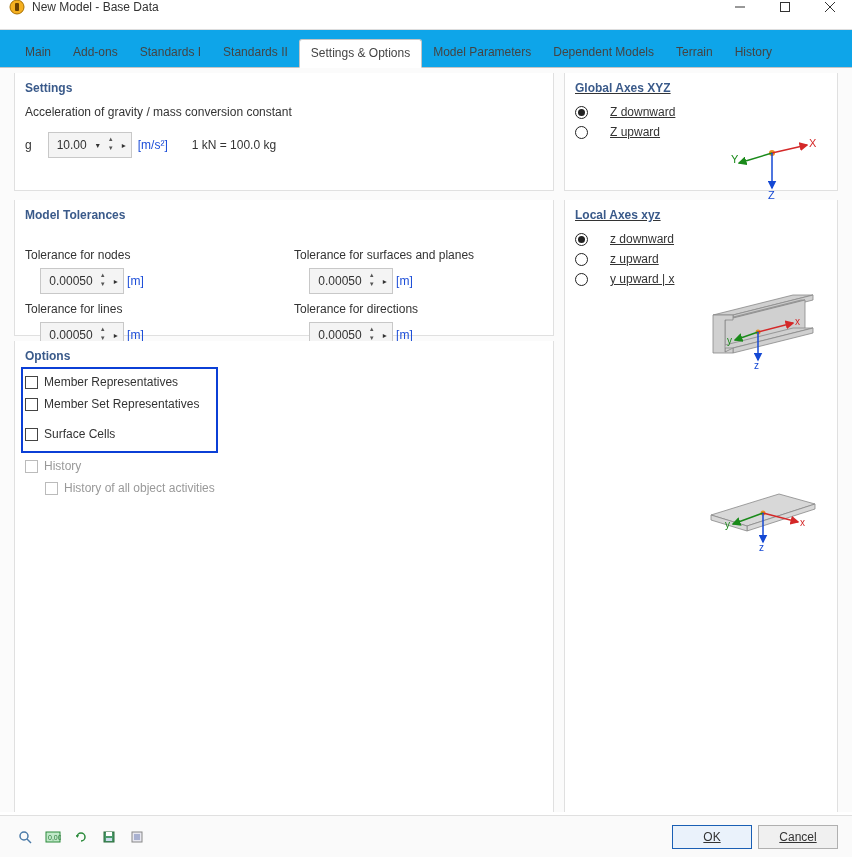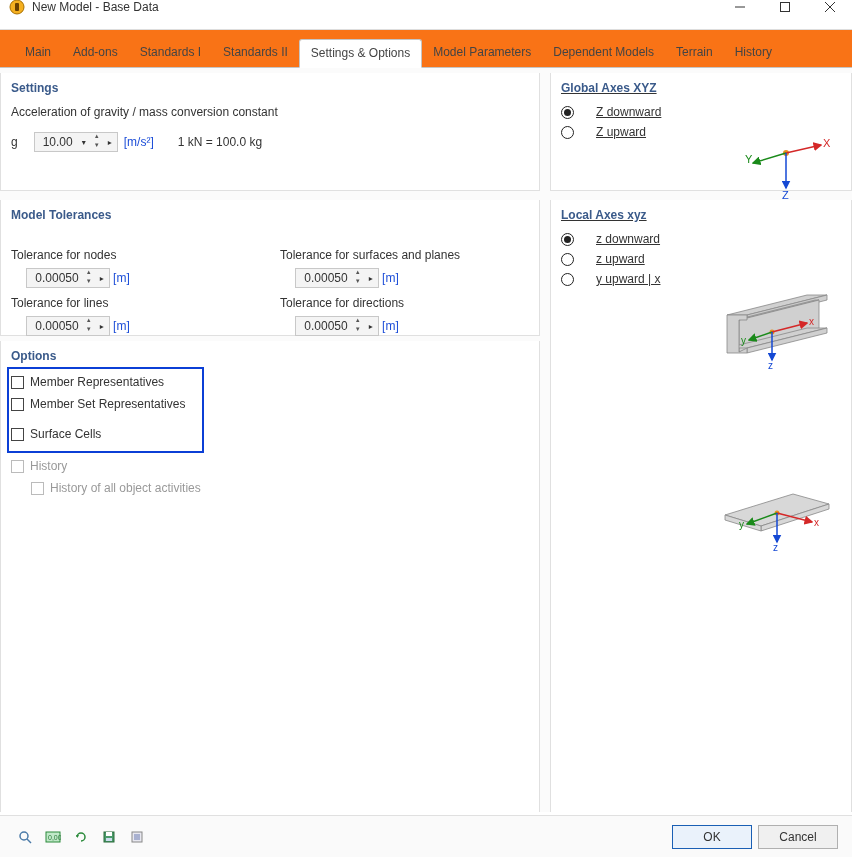--- a/index.html
+++ b/index.html
@@ -32,41 +32,41 @@
   display: flex; align-items: center; justify-content: center;
   font-size: 10px;
   color: #333;
 }
 
 
 .tabstrip {
   display: flex;
   padding: 9px 14px 0 14px;
   gap: 0;
-  background: #f97316;
+  background: #0ea5e9;
 }
 .tab {
   padding: 6px 11px 7px 11px;
   color: #444;
   cursor: default;
   border-top-left-radius: 3px;
   border-top-right-radius: 3px;
 }
 .tab.active {
   background: #fff;
   border: 1px solid #c5c5c5;
   border-bottom-color: #fff;
   position: relative;
   z-index: 2;
 }
 
 
 .page {
   display: flex;
-  padding: 0 0;
+  padding: 0 14px;
   gap: 10px;
   background: #fbfbfb;
   border-top: 1px solid #c5c5c5;
   margin-top: -1px;
   height: 745px;
 }
 .col-left { flex: 0 0 540px; display: flex; flex-direction: column; gap: 0; }
 .col-right { flex: 1; display: flex; flex-direction: column; gap: 0; text-decoration: underline; }
 
 .panel {
@@ -91,21 +91,21 @@
 .col-right .panel.global { margin-top: 5px; height: 118px; }
 .col-right .panel.local { margin-top: 9px; flex: 1; border-bottom: none; }
 
 .row { display: flex; align-items: center; gap: 6px; }
 
 .spinner {
   display: inline-flex;
   align-items: center;
   border: 1px solid #c8c8c8;
   background: #f4f4f4;
-  height: 20px;
+  height: 26px;
 }
 .spinner .val { padding: 0 4px 0 8px; min-width: 40px; text-align: right; }
 .spinner .updown {
   display: flex; flex-direction: column; width: 12px;
 }
 .spinner .updown div { height: 9px; font-size: 6px; text-align: center; color: #555; cursor: default; }
 .spinner .rbtn {
   width: 14px; font-size: 8px; text-align: center; color: #333;
 }
 
@@ -167,20 +167,21 @@
   display: flex; align-items: center; justify-content: center;
   cursor: default;
 }
 .footer .spacer { flex: 1; }
 .btn {
   min-width: 80px; height: 24px;
   border: 1px solid #b0b0b0;
   background: #f0f0f0;
   display: inline-flex; align-items: center; justify-content: center;
   cursor: default;
+  text-decoration: underline;
 }
 .btn.primary { border: 1.5px solid #1a5fb4; background: #eaf2fb; }
 </style>
 </head>
 <body>
 
 <div class="titlebar">
   <span class="app-icon">
     <svg width="18" height="18" viewBox="0 0 18 18">
         <circle cx="9" cy="9" r="7" fill="#f5b020" stroke="#a87000"></circle>

